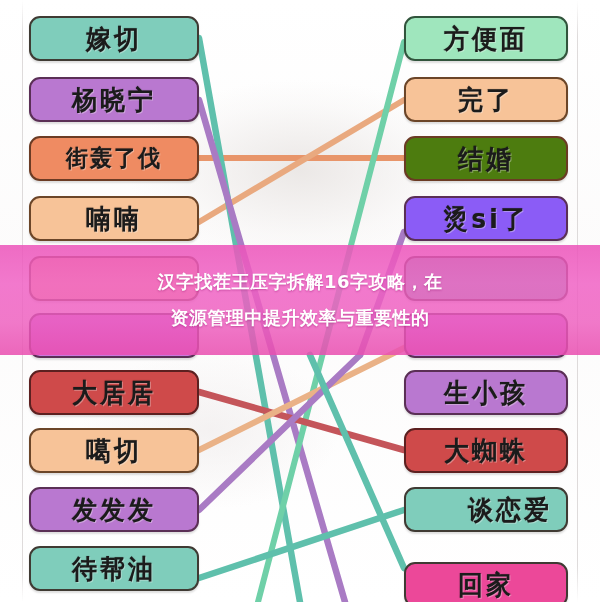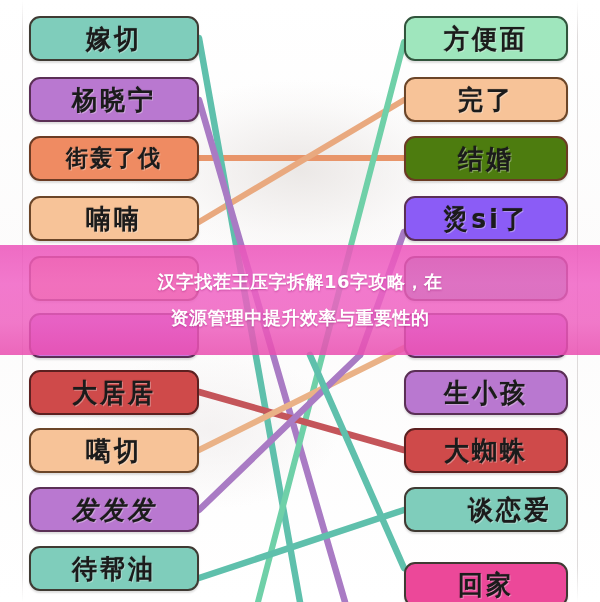--- a/index.html
+++ b/index.html
@@ -144,21 +144,21 @@
   </div>
 
   <div class="word-box col-left" style="top:370px;background:#cf4a4a;border-color:#5c2020;">
     <span class="label">大居居</span>
   </div>
 
   <div class="word-box col-left" style="top:428px;background:#f7c398;border-color:#6b4528;">
     <span class="label">噶切</span>
   </div>
 
-  <div class="word-box col-left" style="top:487px;background:#b978d0;border-color:#5a2f55;font-style:italic;">
+  <div class="word-box col-left" style="top:487px;background:#b978d0;border-color:#5a2f55;">
     <span class="label">发发发</span>
   </div>
 
   <div class="word-box col-left" style="top:546px;background:#7fcdbb;border-color:#3f3a33;">
     <span class="label">待帮油</span>
   </div>
 
   <div class="word-box col-right" style="top:16px;background:#9fe6bd;border-color:#31543c;">
     <span class="label">方便面</span>
   </div>

